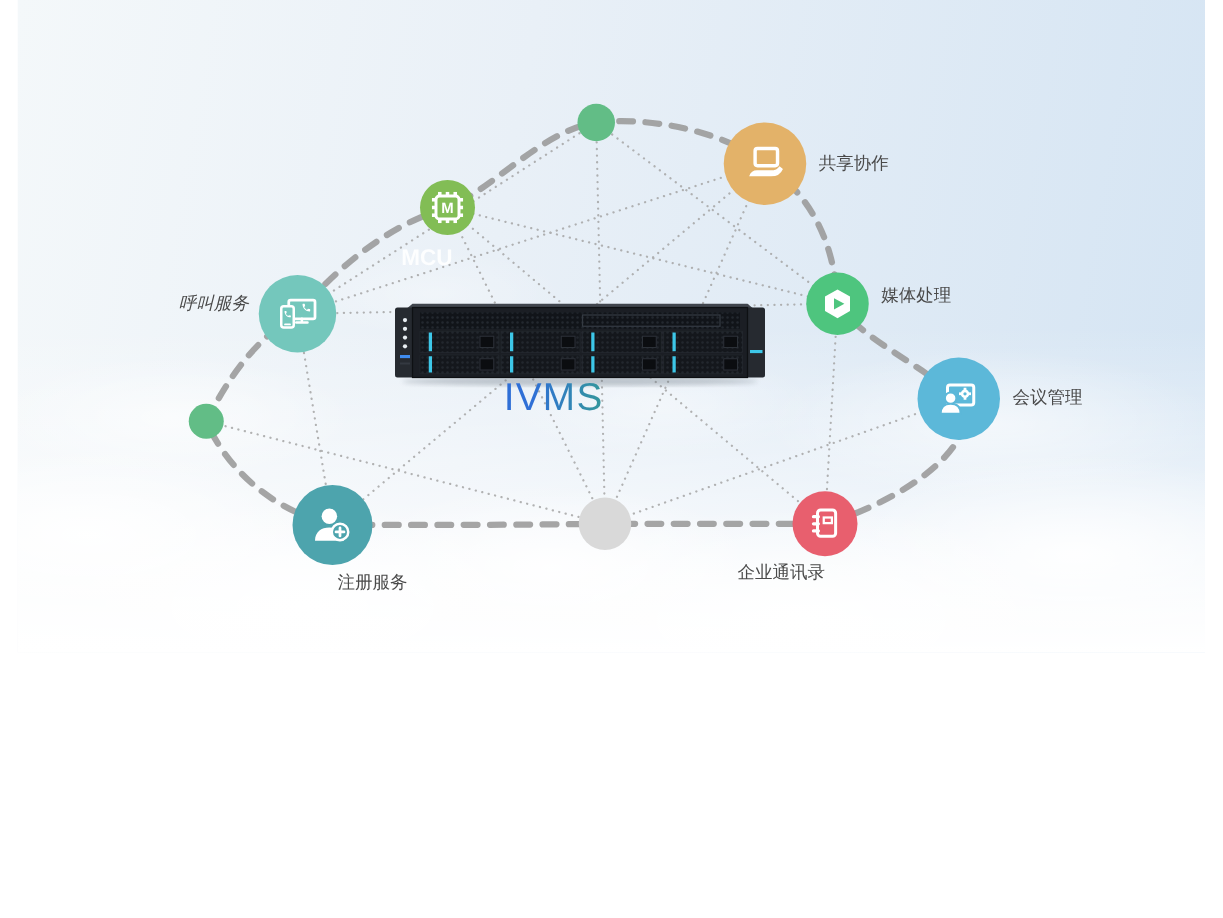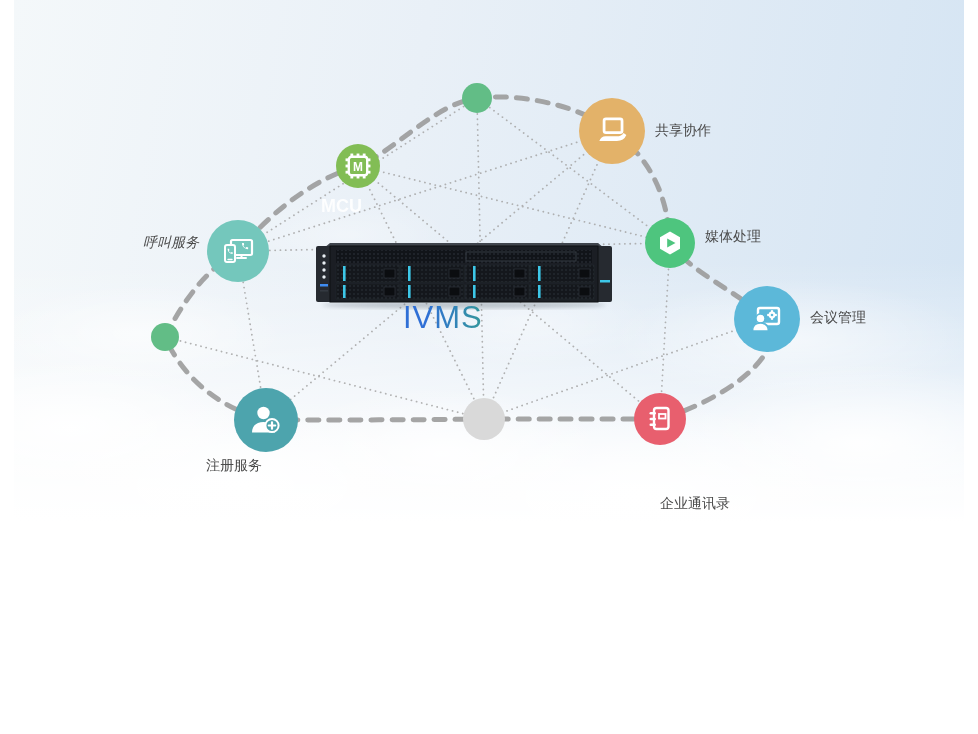--- a/index.html
+++ b/index.html
@@ -37,22 +37,22 @@
   .n-meeting{left:720px;top:286px;width:66px;height:66px;}
   .n-register{left:220px;top:388px;width:64px;height:64px;}
   .n-directory{left:620px;top:393px;width:52px;height:52px;}
   .label{position:absolute;font-size:14px;color:#4a4a4a;white-space:nowrap;}
   .l-mcu{left:307px;top:196px;width:80px;text-align:left;font-size:18px;font-weight:600;
          color:rgba(255,255,255,0.88);}
   .l-call{left:60px;top:234px;width:125px;text-align:right;font-style:italic;}
   .l-share{left:641px;top:122px;}
   .l-media{left:691px;top:228px;}
   .l-meeting{left:796px;top:309px;}
-  .l-register{left:192px;top:457px;width:120px;text-align:left;}
-  .l-directory{left:576px;top:449px;width:140px;text-align:right;margin-top:46px;}
+  .l-register{left:192px;top:457px;width:120px;text-align:right;}
+  .l-directory{left:576px;top:449px;width:140px;text-align:left;}
 </style>
 </head>
 <body>
 
 <div class="page">
   <div class="banner">
     <div class="sky"></div>
     <div class="clouds"></div>
 
     <svg class="lines" width="950" height="522" viewBox="0 0 950 522">

